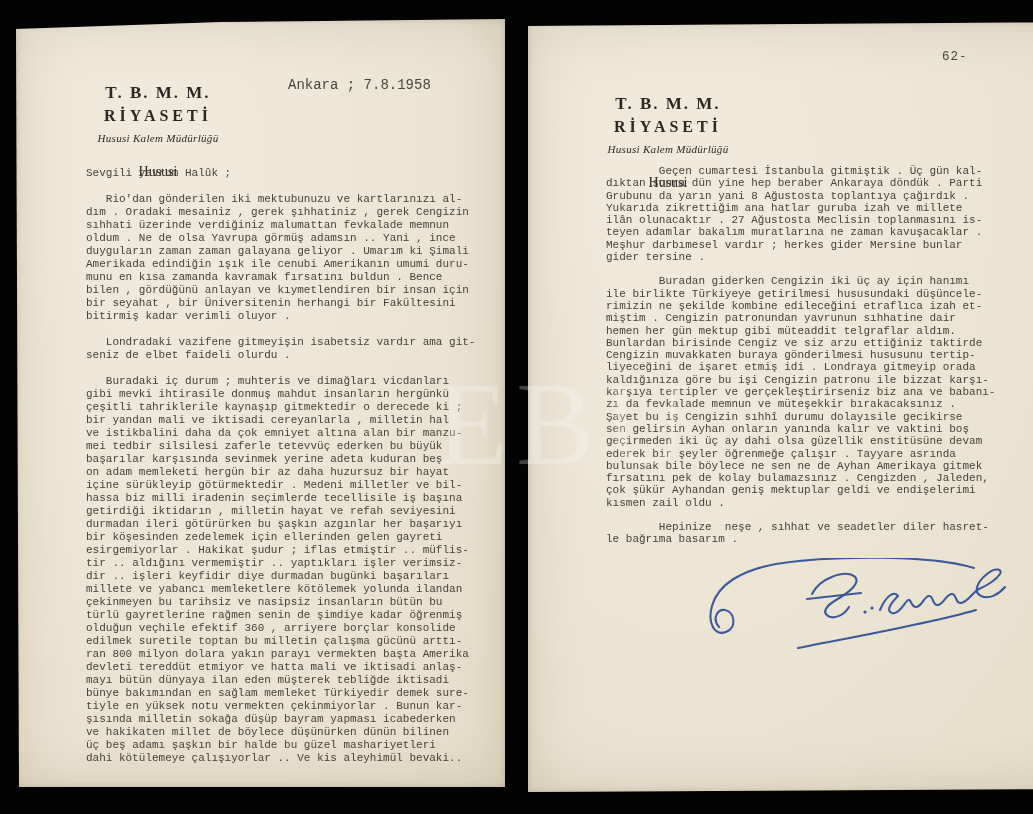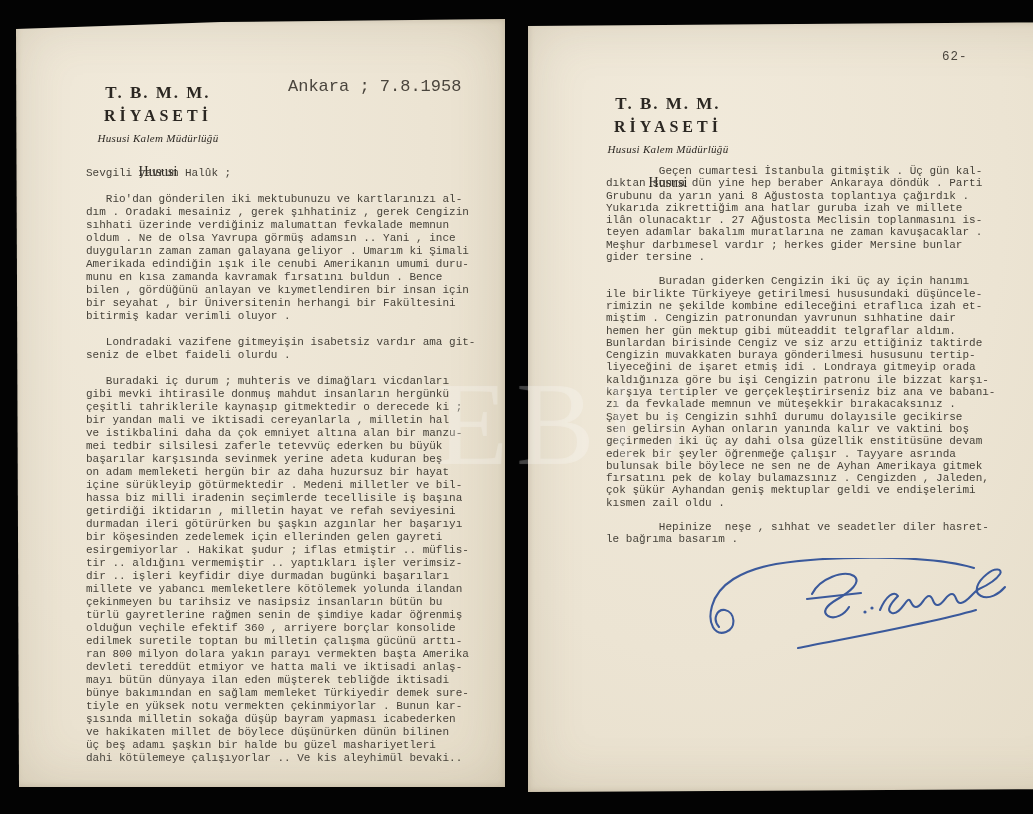--- a/index.html
+++ b/index.html
@@ -14,21 +14,21 @@
   .page-right{left:528px;top:22px;width:564px;height:770px;
         clip-path:polygon(0 4px,100% 0,100% 99.6%,0 100%);}
   .letterhead{position:absolute;text-align:center;width:180px;
         font-family:"Liberation Serif", serif;color:#2b2722;}
   .page-left .letterhead{left:52px;top:64px;}
   .page-right .letterhead{left:50px;top:72px;}
   .lh-org{font-size:17px;font-weight:bold;letter-spacing:2px;}
   .lh-dept{font-size:16px;font-weight:bold;letter-spacing:4px;margin-top:4px;}
   .lh-office{font-size:11px;font-weight:normal;font-style:italic;margin-top:7px;letter-spacing:0.3px;}
   .lh-class{font-size:14px;margin-top:20px;}
-  .dateline{position:absolute;left:272px;top:58px;font-size:17px;color:#4a453d;}
+  .dateline{position:absolute;left:272px;top:58px;font-size:14px;color:#4a453d;}
   .page-number{position:absolute;left:414px;top:28px;font-size:12.5px;color:#4a453d;letter-spacing:1px;}
   .body-text{position:absolute;font-size:11px;color:#46423a;}
   .page-left .body-text{left:70px;top:148px;width:408px;line-height:13px;}
   .page-right .body-text{left:72px;top:143px;width:404px;line-height:12.3px;}
   .salutation{white-space:pre-wrap;margin:0 0 13px 0;}
   .para{white-space:pre-wrap;margin:0 0 13px 0;}
   .page-right .para{margin:0 0 12px 6px;}
   .signature{position:absolute;left:148px;top:536px;width:332px;height:104px;}
   .watermark{position:absolute;left:436px;top:366px;z-index:5;pointer-events:none;
         font-family:"Liberation Serif", serif;font-weight:normal;font-size:118px;line-height:1;

